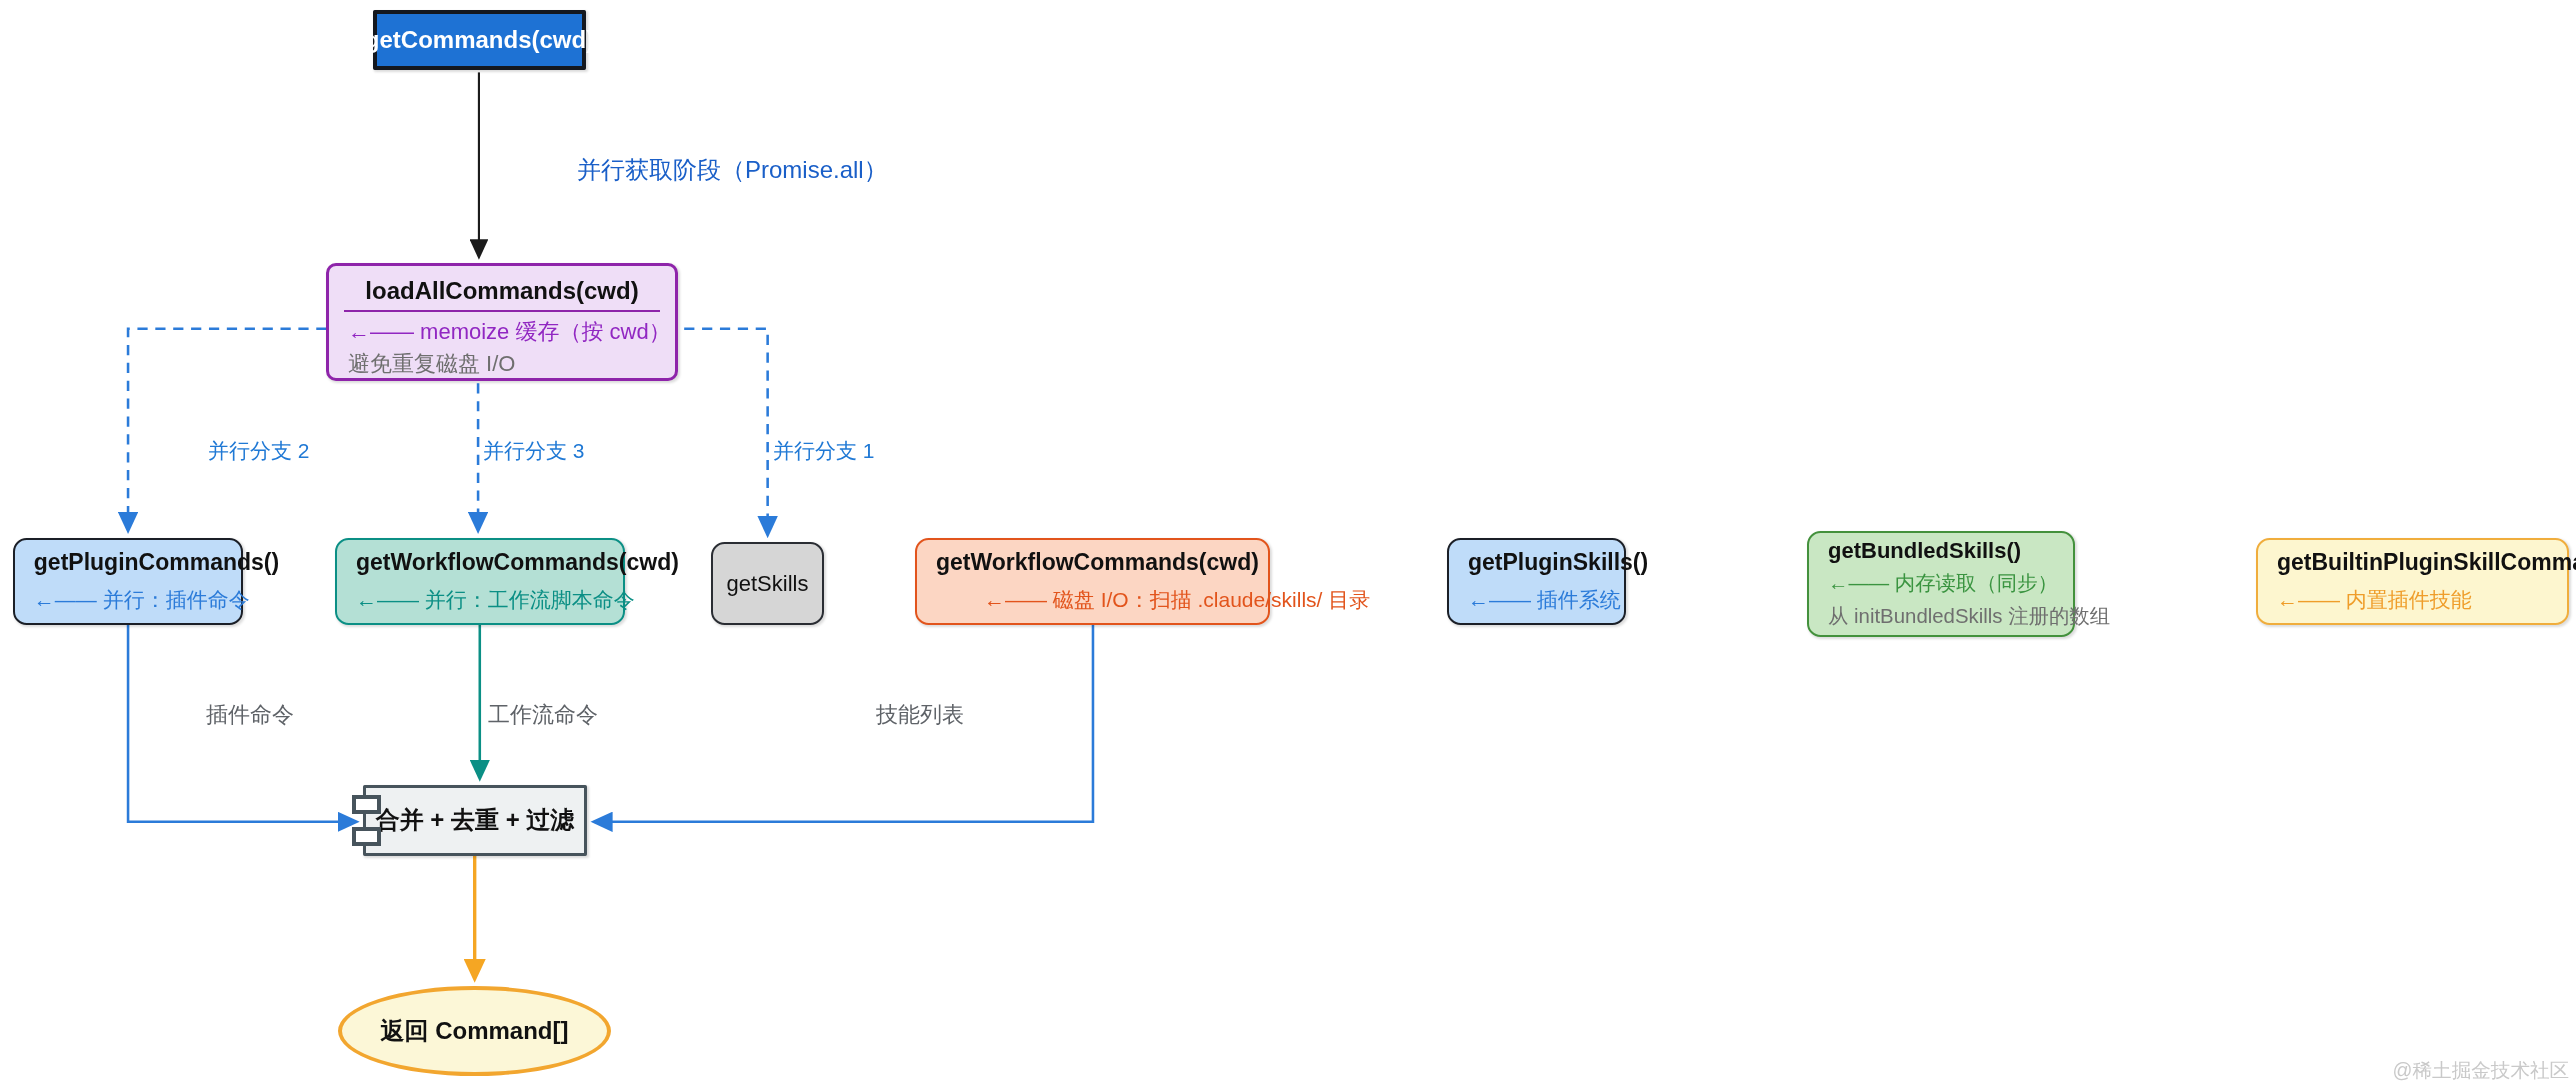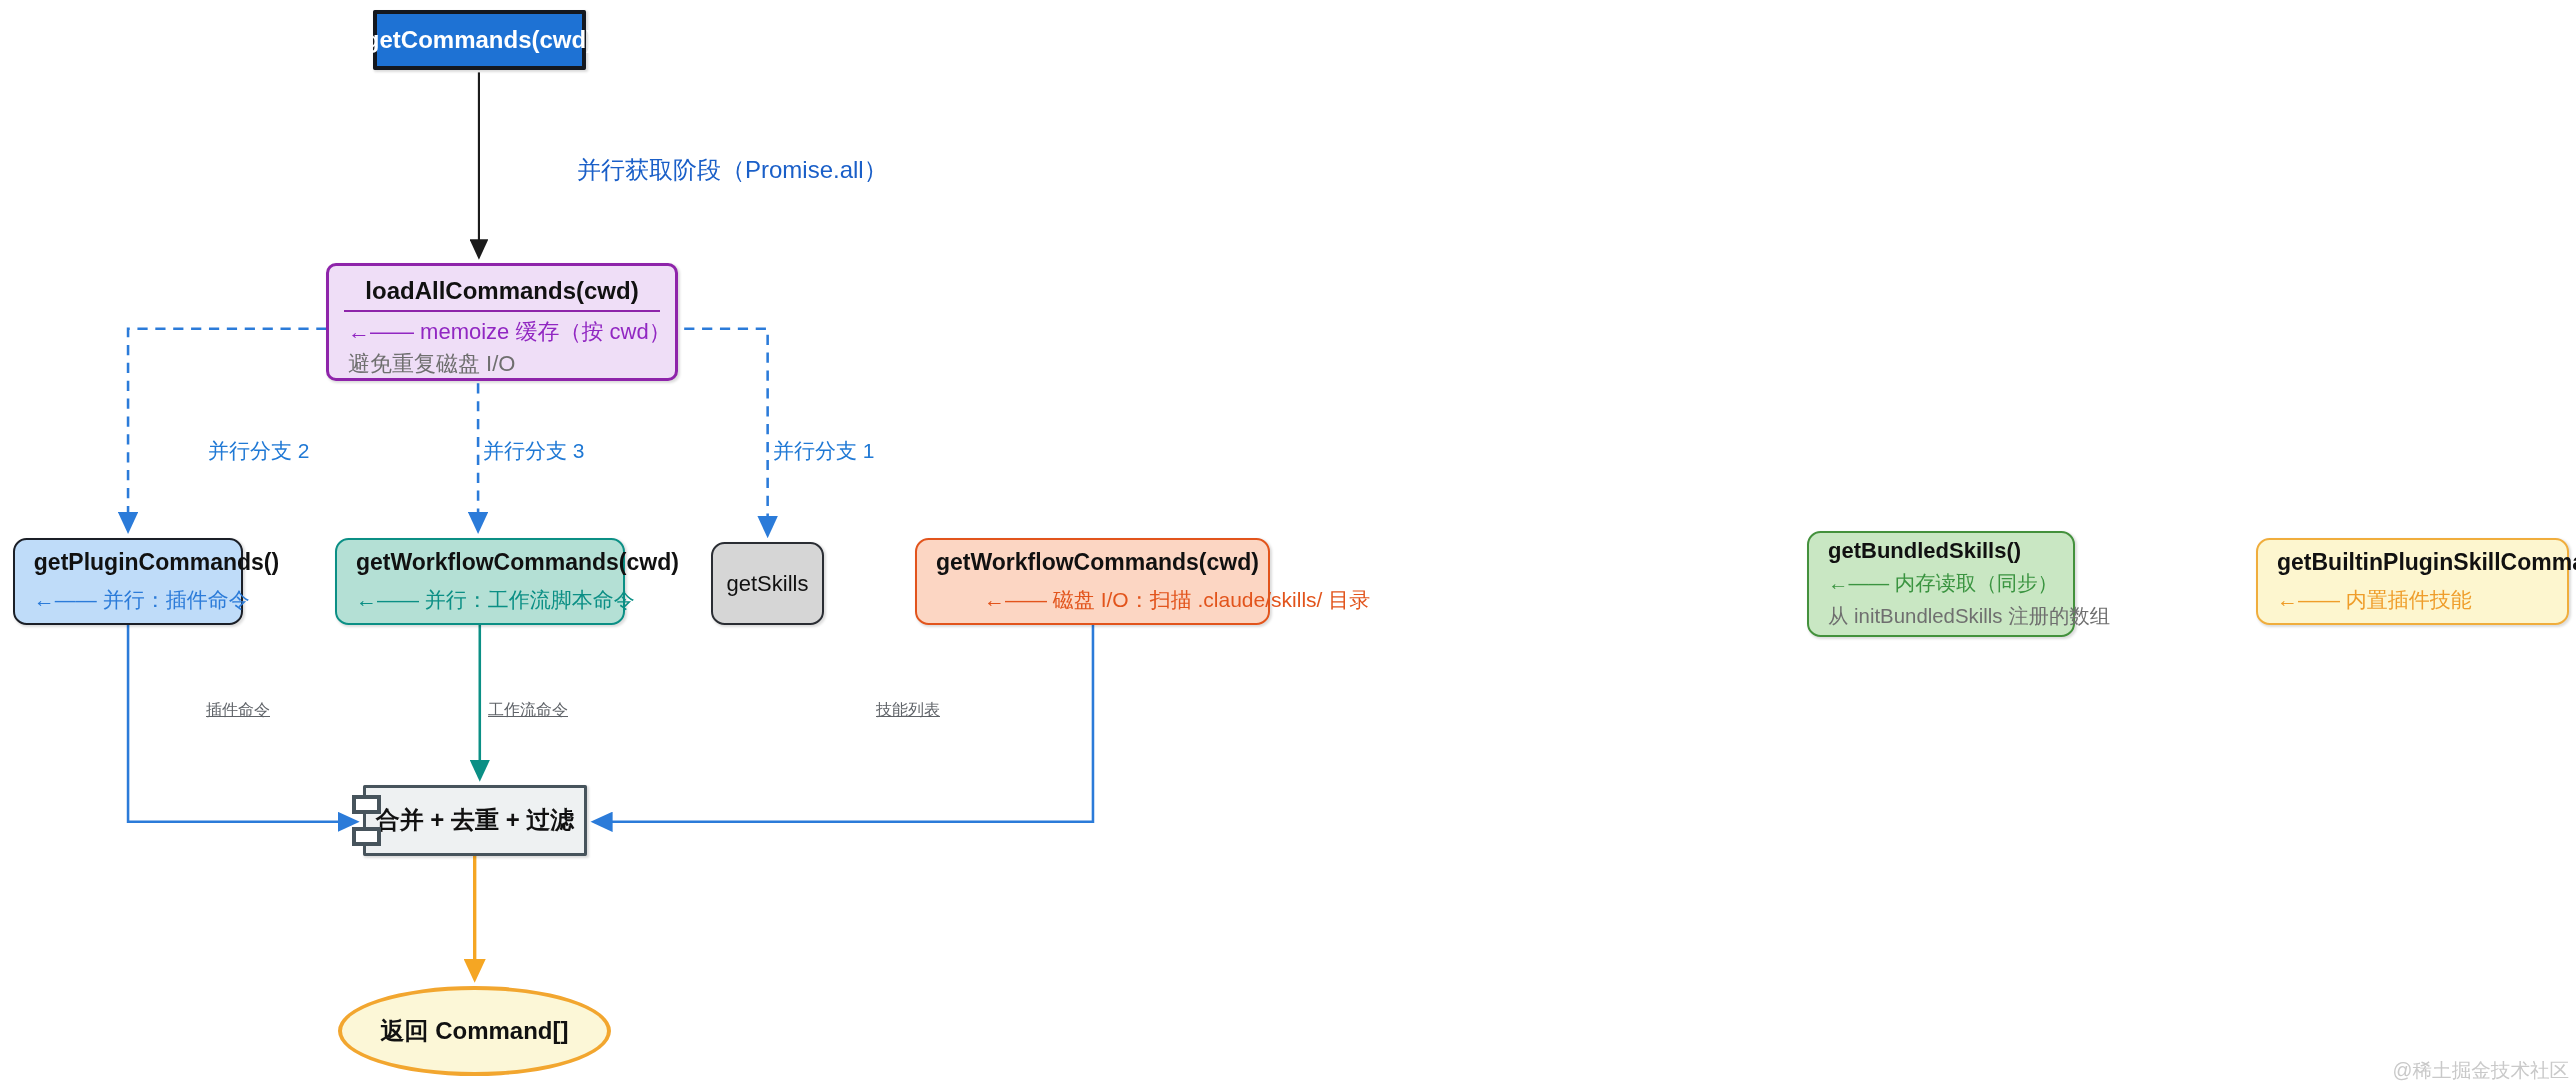--- a/index.html
+++ b/index.html
@@ -88,21 +88,21 @@
   #n-return{left:338px;top:986px;width:273px;height:90px;background:var(--ellipse_fill);
     border:4.3px solid var(--ellipse_border);border-radius:50%;align-items:center;box-shadow:none;}
   #n-return .title{font-size:24px;}
 
   .floating-label{position:absolute;white-space:nowrap;}
   #phase-label{left:577px;top:154px;font-size:24px;font-weight:500;color:var(--phase_blue);}
   .branch-label{font-size:21px;color:var(--label_blue);}
   #branch2-label{left:208px;top:437px;}
   #branch3-label{left:483px;top:437px;}
   #branch1-label{left:773px;top:437px;}
-  .edge-label{font-size:16px;color:var(--edge_label_gray);text-decoration:underline;}
+  .edge-label{font-size:22px;color:var(--edge_label_gray);}
   #edgelabel-plugin{left:206px;top:700px;}
   #edgelabel-workflow{left:488px;top:700px;}
   #edgelabel-skills{left:876px;top:700px;}
   #watermark{right:6.8px;top:1057px;font-size:19.6px;color:var(--watermark_gray);}
 </style>
 </head>
 <body>
 
 <div class="canvas">
 
@@ -164,20 +164,24 @@
 
   <div class="node" id="n-getskills">
     <div class="title">getSkills</div>
   </div>
 
   <div class="node rbox" id="n-skilldir">
     <div class="title">getWorkflowCommands(cwd)</div>
     <div class="subtitle">←—— 磁盘 I/O：扫描 .claude/skills/ 目录</div>
   </div>
 
+  <div class="node rbox" id="n-pluginskills">
+    <div class="title">getPluginSkills()</div>
+    <div class="subtitle">←—— 插件系统</div>
+  </div>
 
   <div class="node rbox" id="n-bundledskills">
     <div class="title">getBundledSkills()</div>
     <div class="subtitle">←—— 内存读取（同步）</div>
     <div class="note">从 initBundledSkills 注册的数组</div>
   </div>
 
   <div class="node rbox" id="n-builtin">
     <div class="title">getBuiltinPluginSkillCommands()</div>
     <div class="subtitle">←—— 内置插件技能</div>

